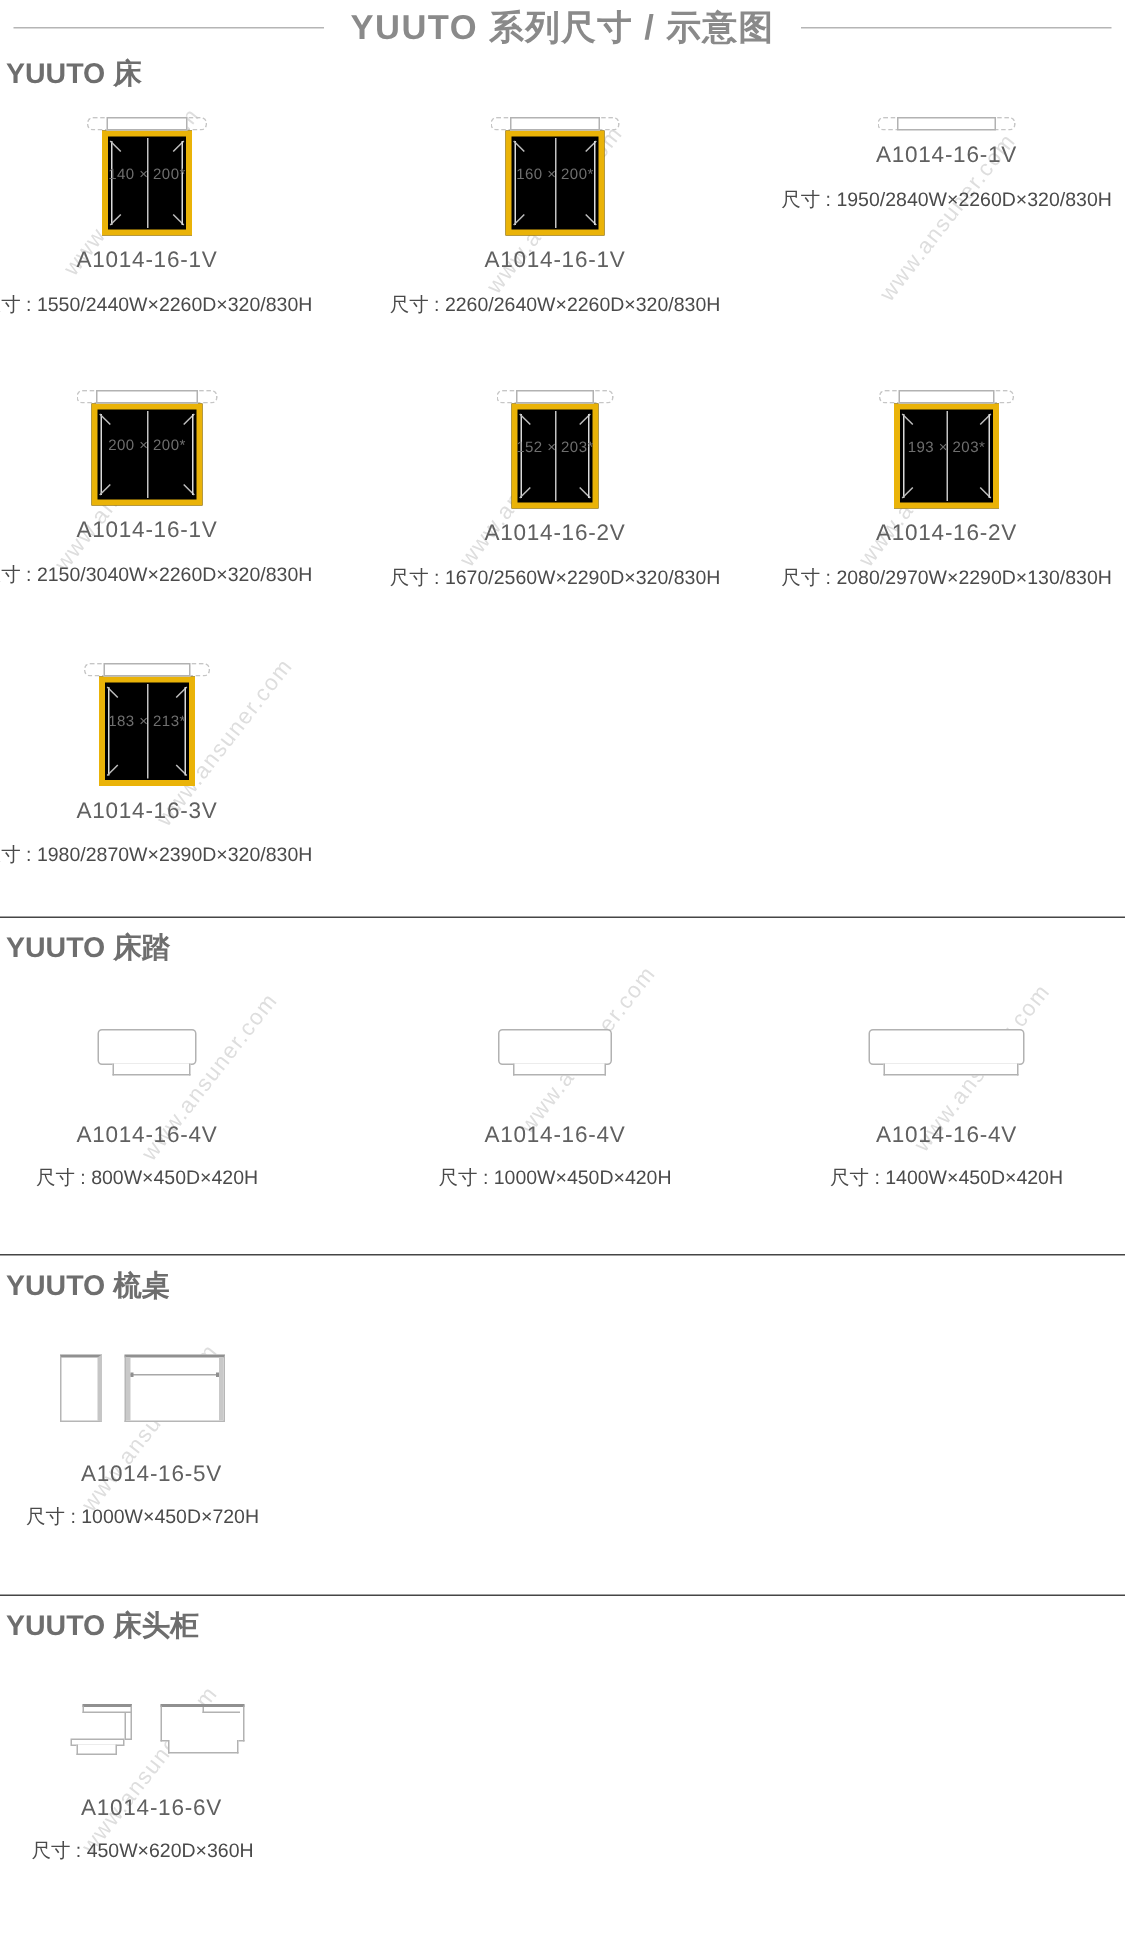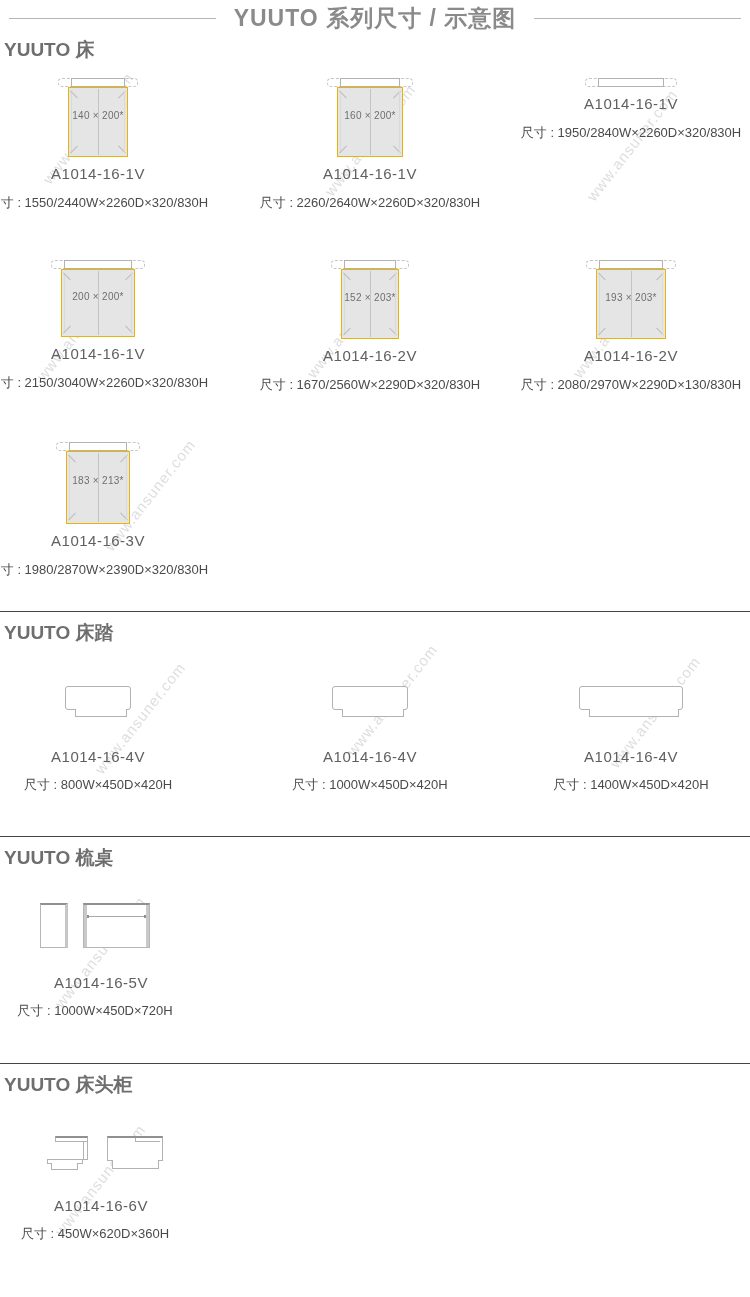--- a/index.html
+++ b/index.html
@@ -31,21 +31,21 @@
   .bench-grid .item-size  { margin-top:11px; }
   
   .bed-diagram { display:flex; flex-direction:column; align-items:center; }
   .headboard { position:relative; height:9px; width:calc(var(--mw) + 20px); }
   .hb-dash { position:absolute; top:0; bottom:0; width:17px; border:1px dashed #c6c6c6; }
   .hb-dash.left  { left:0;  border-right:none; border-radius:4px 0 0 4px; }
   .hb-dash.right { right:0; border-left:none;  border-radius:0 4px 4px 0; }
   .hb-solid { position:absolute; top:0; bottom:0; left:13px; right:13px;
               border:1px solid #b2b2b2; background:#fff; z-index:1; }
   .mattress { position:relative; width:var(--mw); height:var(--mh);
-              border:1px solid #eab308; background:#e5e5e5; }
+              border:4px solid #eab308; background:#000000; }
   .mattress::before, .mattress::after { content:""; position:absolute; top:3px; bottom:3px; width:1px; background:#dadada; }
   .mattress::before { left:2px; } .mattress::after { right:2px; }
   .cline { position:absolute; left:50%; top:1px; bottom:1px; width:1px; background:#c4c4c4; }
   .corner { position:absolute; width:10px; height:1px; background:#bdbdbd; }
   .corner.tl { top:6px; left:0;  transform:rotate(45deg); }
   .corner.tr { top:6px; right:0; transform:rotate(-45deg); }
   .corner.bl { bottom:6px; left:0;  transform:rotate(-45deg); }
   .corner.br { bottom:6px; right:0; transform:rotate(45deg); }
   .dim { position:absolute; left:-20px; right:-20px; top:32%; text-align:center;
          font-size:10px; color:#6f6f6f; letter-spacing:.3px; white-space:nowrap; z-index:2; }

